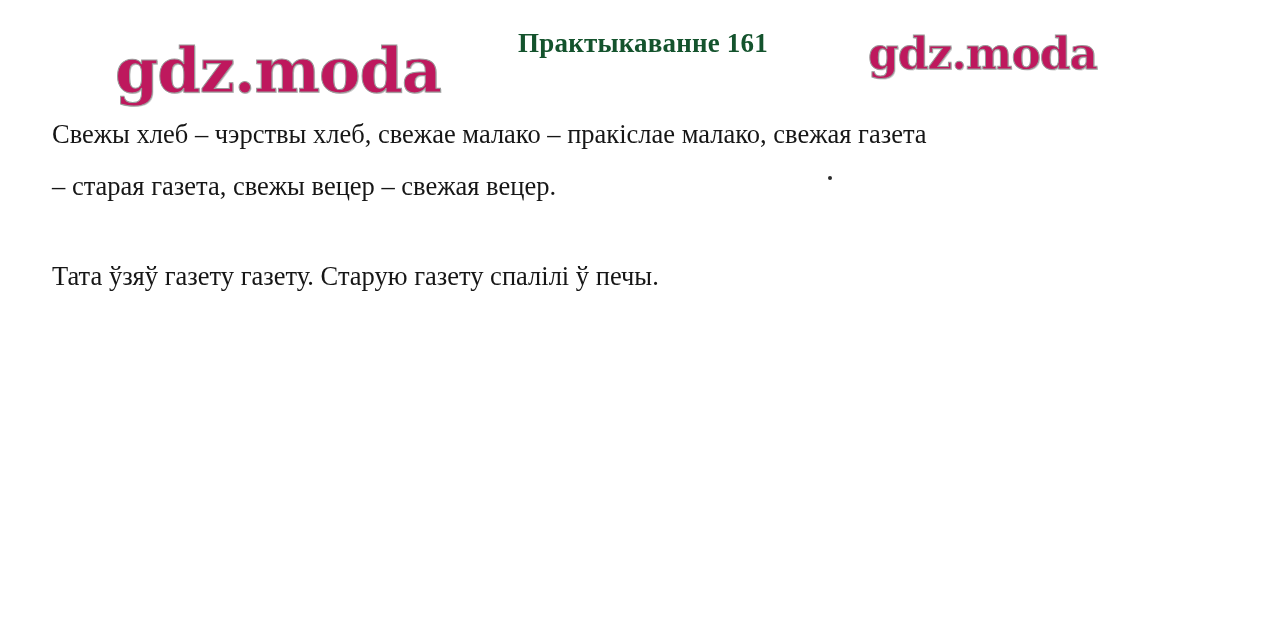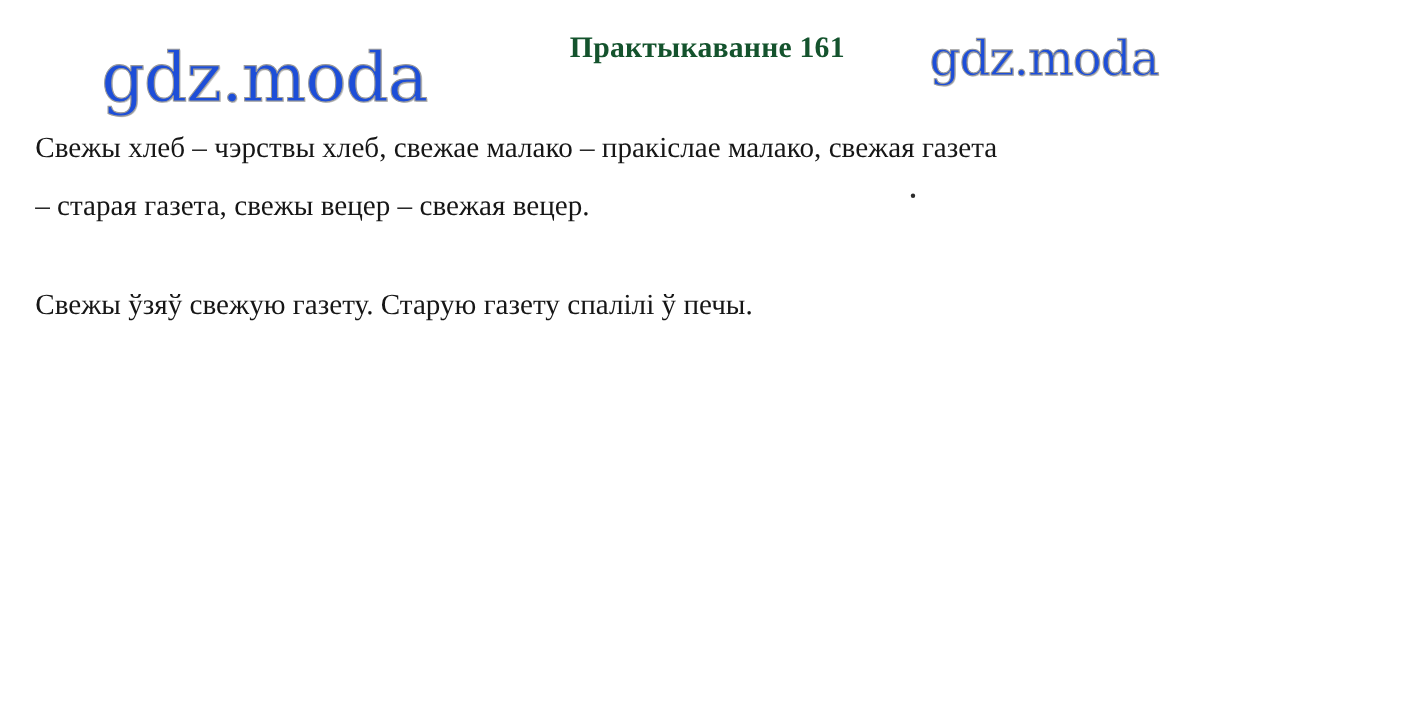--- a/index.html
+++ b/index.html
@@ -34,27 +34,28 @@
     font-size: 27px;
     letter-spacing: 0.2px;
     color: #14532d;
     white-space: nowrap;
   }
 
   
   .watermark {
     position: absolute;
     font-family: "DejaVu Serif", serif;
-    font-weight: normal;
-    color: #1d4ed8;
+    font-weight: bold;
+    color: #be185d;
     -webkit-text-stroke: 1px #9a9a9a;
     text-shadow: 1px 1px 0 #cfcfcf;
     user-select: none;
     white-space: nowrap;
     letter-spacing: -1px;
+    margin-left: 23px;
   }
   .watermark-left {
     top: 34px;
     left: 92px;
     font-size: 62px;
   }
   .watermark-right {
     top: 28px;
     left: 845px;
     font-size: 44px;
@@ -68,20 +69,21 @@
     font-size: 26.5px;
     line-height: 52px;
     color: #161616;
   }
   .para-1 { top: 108px; }
   .para-2 { top: 250px; }
 
   .line {
     display: block;
     white-space: nowrap;
+    margin-left: 20px;
   }
 
   .stray-dot {
     position: absolute;
     top: 176px;
     left: 828px;
     width: 4px;
     height: 4px;
     background: #2b2b2b;
     border-radius: 50%;
@@ -97,18 +99,18 @@
   <div class="watermark watermark-left">gdz.moda</div>
 
   <div class="watermark watermark-right">gdz.moda</div>
 
   <div class="body-text para-1">
     <span class="line">Свежы хлеб – чэрствы хлеб, свежае малако – пракіслае малако, свежая газета</span>
     <span class="line">– старая газета, свежы вецер – свежая вецер.</span>
   </div>
 
   <div class="body-text para-2">
-    <span class="line">Свежы ўзяў свежую газету. Старую газету спалілі ў печы.</span>
+    <span class="line">Тата ўзяў газету газету. Старую газету спалілі ў печы.</span>
   </div>
 
   <div class="stray-dot"></div>
 
 </div>
 
 </body></html>

